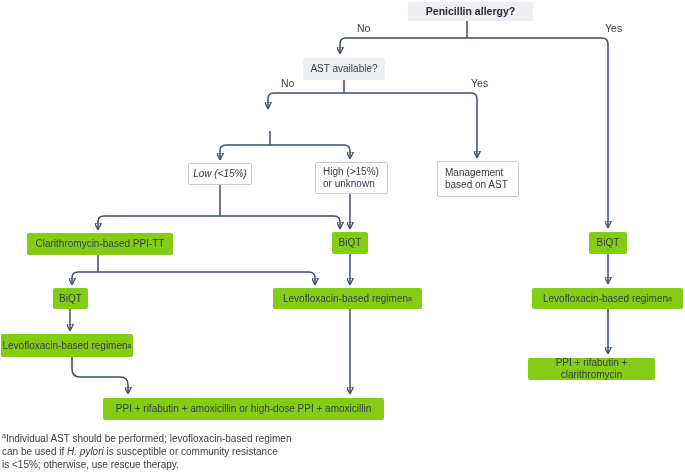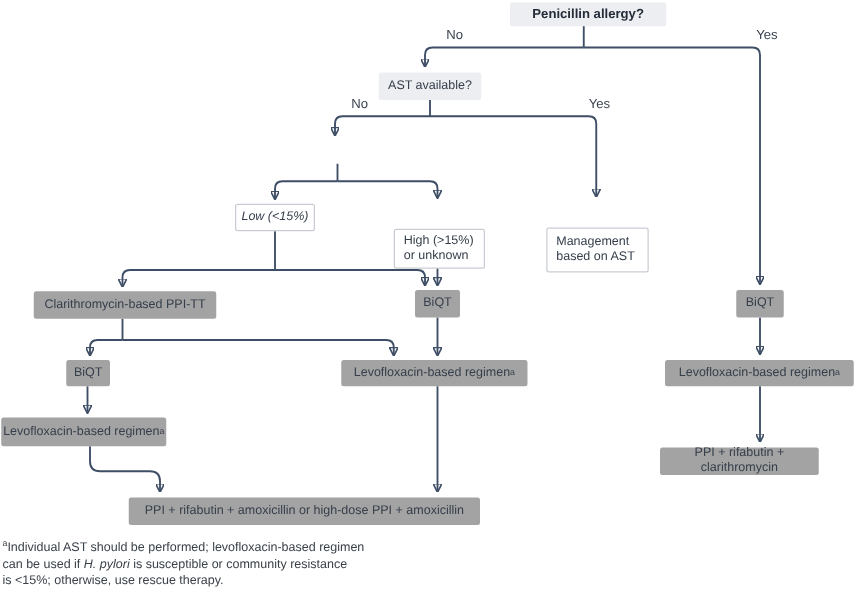--- a/index.html
+++ b/index.html
@@ -12,22 +12,22 @@
   .wires path { fill:none; stroke:#3e4e66; stroke-width:1.5; }
   .node {
     position:absolute; box-sizing:border-box;
     display:flex; align-items:center; justify-content:center;
     font-size:10px; line-height:1.2; color:#353e4a;
     border-radius:2px; text-align:center; padding:1px 4px;
   }
   .q  { background:#eceef1; }
   .strong { font-weight:bold; font-size:10.5px; color:#232c38; }
   .opt { background:#ffffff; border:1px solid #c9cdd3; }
-  .opt.leftal { justify-content:flex-start; text-align:left; padding-left:7px;margin-top:21px; }
-  .rx { background:#a3a3a3; }
+  .opt.leftal { justify-content:flex-start; text-align:left; padding-left:7px; }
+  .rx { background:#84cc16; }
   .lbl { position:absolute; font-size:10.5px; color:#3a4350;padding-left:14px; }
   sup { font-size:7px; line-height:0; vertical-align:super; }
   .footnote {
     position:absolute; left:2px; top:432px; width:340px;
     font-size:10px; line-height:1.32; color:#3a4149; text-align:left;
   }
   .footnote i { font-style:italic; }
 </style>
 </head>
 <body>

